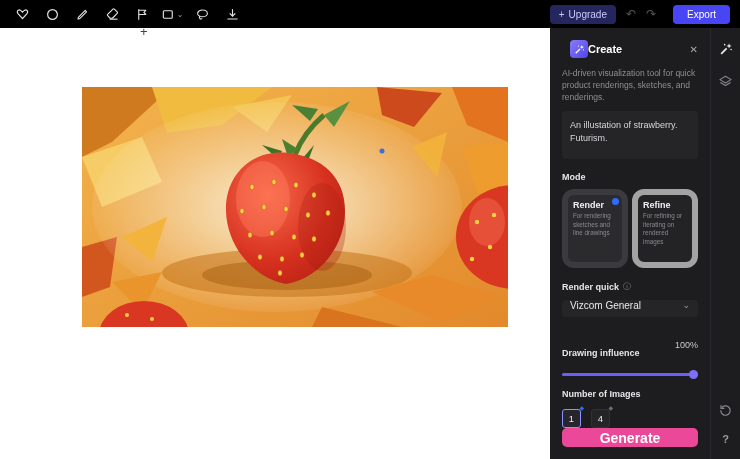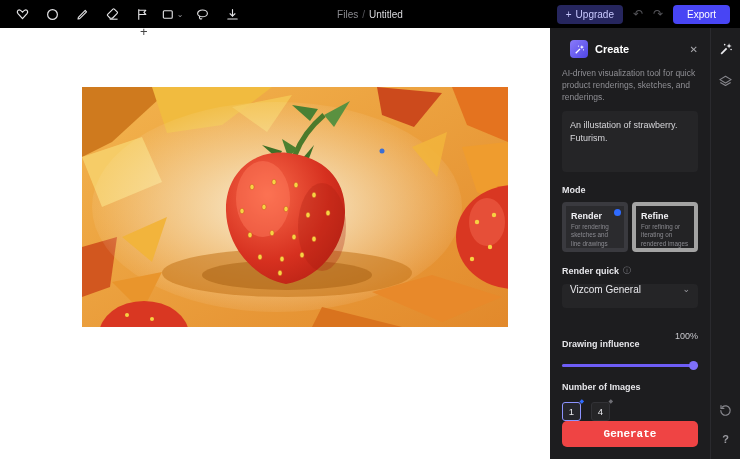--- a/index.html
+++ b/index.html
@@ -17,41 +17,41 @@
   .tool { width:24px; height:22px; display:flex; align-items:center; justify-content:center; background:none; border:none; color:#E3E3E5; padding:0; cursor:pointer; }
   .tool svg { display:block; }
   .chev { font-size:8px; color:#9A9A9E; margin-left:1px; }
   .breadcrumb { position:absolute; left:50%; top:0; height:28px; transform:translateX(-50%); display:flex; align-items:center; gap:4px; font-size:10px; }
   .bc-files { color:#8B8B90; }
   .bc-sep { color:#55555A; }
   .bc-doc { color:#D8D8DC; }
   .topbar-right { margin-left:auto; display:flex; align-items:center; gap:10px; }
   .upgrade { display:flex; align-items:center; gap:4px; background:#26265E; color:#C9C9FF; border:none; border-radius:4px; font-size:10px; padding:4px 9px; cursor:pointer; font-family:inherit; }
   .undo,.redo { font-size:12px; color:#55555A; cursor:pointer; line-height:1; }
-  .export { background:#4845F4; color:#fff; border:none; border-radius:4px; font-size:10px; padding:4px 14px; cursor:pointer; font-family:inherit; }
+  .export { background:#4845F4; color:#fff; border:none; border-radius:4px; font-size:10px; padding:4px 14px; cursor:pointer; font-family:inherit;margin-left:7px; }
 
   
   .main { flex:1; display:flex; min-height:0; }
   .canvas { flex:1; background:#fff; position:relative; overflow:hidden; }
   .cursor-plus { position:absolute; left:140px; top:-4px; color:#444; font-size:13px; }
   .artwork { position:absolute; left:82px; top:59px; width:426px; height:240px; }
   .artwork svg { display:block; width:100%; height:100%; }
 
   
   .panel { flex:0 0 160px; width:160px; background:#1D1D1F; color:#ECECF0; display:flex; flex-direction:column; padding:12px; overflow:hidden; }
-  .panel-header { display:flex; align-items:center; gap:7px;padding-left:8px; }
+  .panel-header { display:flex; align-items:center; gap:0;padding-left:8px; }
   .panel-icon { width:18px; height:18px; border-radius:4px; background:linear-gradient(135deg,#8A7BFA,#4F46E5); display:flex; align-items:center; justify-content:center; color:#fff; flex:0 0 18px; }
   .panel-title { font-size:11px; font-weight:700; color:#fff; }
   .panel-close { margin-left:auto; background:none; border:none; color:#A8A8AC; font-size:10px; cursor:pointer; padding:0; }
   .panel-desc { margin-top:10px; font-size:8.5px; line-height:1.4; color:#8F8F94; }
   .field-label { margin-top:13px; font-size:9px; font-weight:600; color:#E6E6EA; display:flex; align-items:center; gap:4px; }
   .info-ic { color:#7C7C82; font-size:8px; font-weight:400; }
   .prompt-box { margin-top:7px; width:100%; height:64px; background:#252527; border:none; border-radius:4px; color:#D6D6DA; font-size:9px; line-height:1.45; padding:8px; resize:none; font-family:inherit; outline:none; }
   .modes { margin-top:7px; display:flex; gap:4px; }
-  .mode-card { flex:1; background:#232325; border:4px solid #a3a3a3; border-radius:4px; padding:5px 5px 0; position:relative; cursor:pointer; }
+  .mode-card { flex:1; background:#232325; border:6px solid #a3a3a3; border-radius:12px; padding:5px 5px 16px; position:relative; cursor:pointer; }
   .mode-card.selected { background:#2B2B2E; border-color:#3A3A3F; }
   .mode-dot { position:absolute; top:3px; right:3px; width:7px; height:7px; border-radius:50%; background:#2F6BFF; }
   .mode-label { font-size:9px; font-weight:600; color:#F0F0F4; }
   .mode-desc { margin-top:2px; font-size:6.3px; line-height:1.35; color:#8A8A90; }
   .dropdown { margin-top:8px; height:25px; background:#252527; border-radius:4px; display:flex; justify-content:space-between; padding:0 8px; cursor:pointer; }
   .dropdown-value { font-size:10px; color:#E8E8EC; }
   .chev-down { color:#9A9AA0; font-size:9px; }
   .influence-row { margin-top:15px; display:flex; align-items:center; justify-content:space-between; }
   .influence-row .field-label { margin-top:16px; }
   .influence-value { font-size:9px; color:#C9C9CE; }
@@ -59,21 +59,21 @@
   .slider-track { position:absolute; left:0; right:0; top:4px; height:3px; border-radius:2px; background:#3A3A3E; }
   .slider-fill { width:100%; height:100%; border-radius:2px; background:#6E5DF6; }
   .slider-thumb { position:absolute; right:0; top:1px; width:9px; height:9px; border-radius:50%; background:#7E6FF8; }
   .numrow { margin-top:10px; display:flex; gap:10px; }
   .numopt { position:relative; }
   .numbox { width:19px; height:19px; background:#252527; border:1px solid #323236; border-radius:3px; color:#E8E8EC; font-size:9.5px; display:flex; align-items:center; justify-content:center; cursor:pointer; font-family:inherit; padding:0; }
   .numbox.selected { border-color:#8D93FF; background:#26262C; }
   .diamond { position:absolute; top:-4px; right:-3px; font-size:6px; line-height:1; }
   .diamond.blue { color:#2F6BFF; }
   .diamond.grey { color:#6E6E74; }
-  .generate { margin-top:auto; height:27px; width:100%; background:#ef4444; color:#fff; border:none; border-radius:5px; font-size:11px; font-weight:600; cursor:pointer; font-family:Liberation Mono, monospace; }
+  .generate { margin-top:auto; height:27px; width:100%; background:#ec4899; color:#fff; border:none; border-radius:5px; font-size:14px; font-weight:600; cursor:pointer; font-family:Liberation Sans, sans-serif; }
 
   
   .rail { flex:0 0 30px; width:30px; background:#1D1D1F; border-left:1px solid #2A2A2E; display:flex; flex-direction:column; align-items:center; padding:11px 0 10px; }
   .rail button { background:none; border:none; padding:0; cursor:pointer; display:flex; align-items:center; justify-content:center; width:20px; height:20px; font-family:inherit; }
   .rail-top { display:flex; flex-direction:column; gap:12px; align-items:center; }
   .rail-bottom { margin-top:auto; display:flex; flex-direction:column; gap:9px; align-items:center; }
   .rail .active { color:#ECECF0; }
   .rail .muted { color:#86868C; }
   .help-btn { color:#9A9AA0; font-size:11px; font-weight:700; }
 </style>
@@ -125,25 +125,20 @@
       </button>
       <button class="tool">
         <svg width="15" height="15" viewBox="0 0 16 16" fill="none" stroke="currentColor" stroke-width="1.2" stroke-linecap="round" stroke-linejoin="round">
             <path d="M8 2.8 V9.6"></path>
             <path d="M5.4 7.2 L8 9.8 L10.6 7.2"></path>
             <path d="M3 12.8 H13"></path>
           </svg>
       </button>
     </div>
 
-    <div class="breadcrumb">
-      <span class="bc-files">Files</span>
-      <span class="bc-sep">/</span>
-      <span class="bc-doc">Untitled</span>
-    </div>
 
     <div class="topbar-right">
       <button class="upgrade">
         <span>+</span>
         <span>Upgrade</span>
       </button>
       <span class="undo">↶</span>
       <span class="redo">↷</span>
       <button class="export">Export</button>
     </div>

